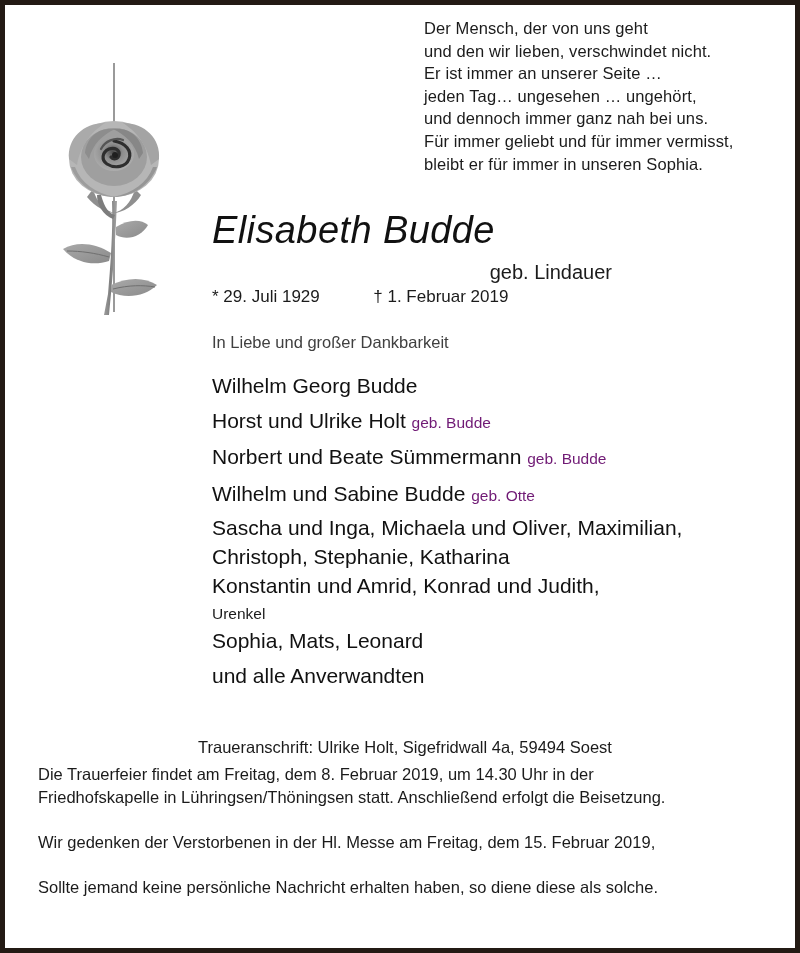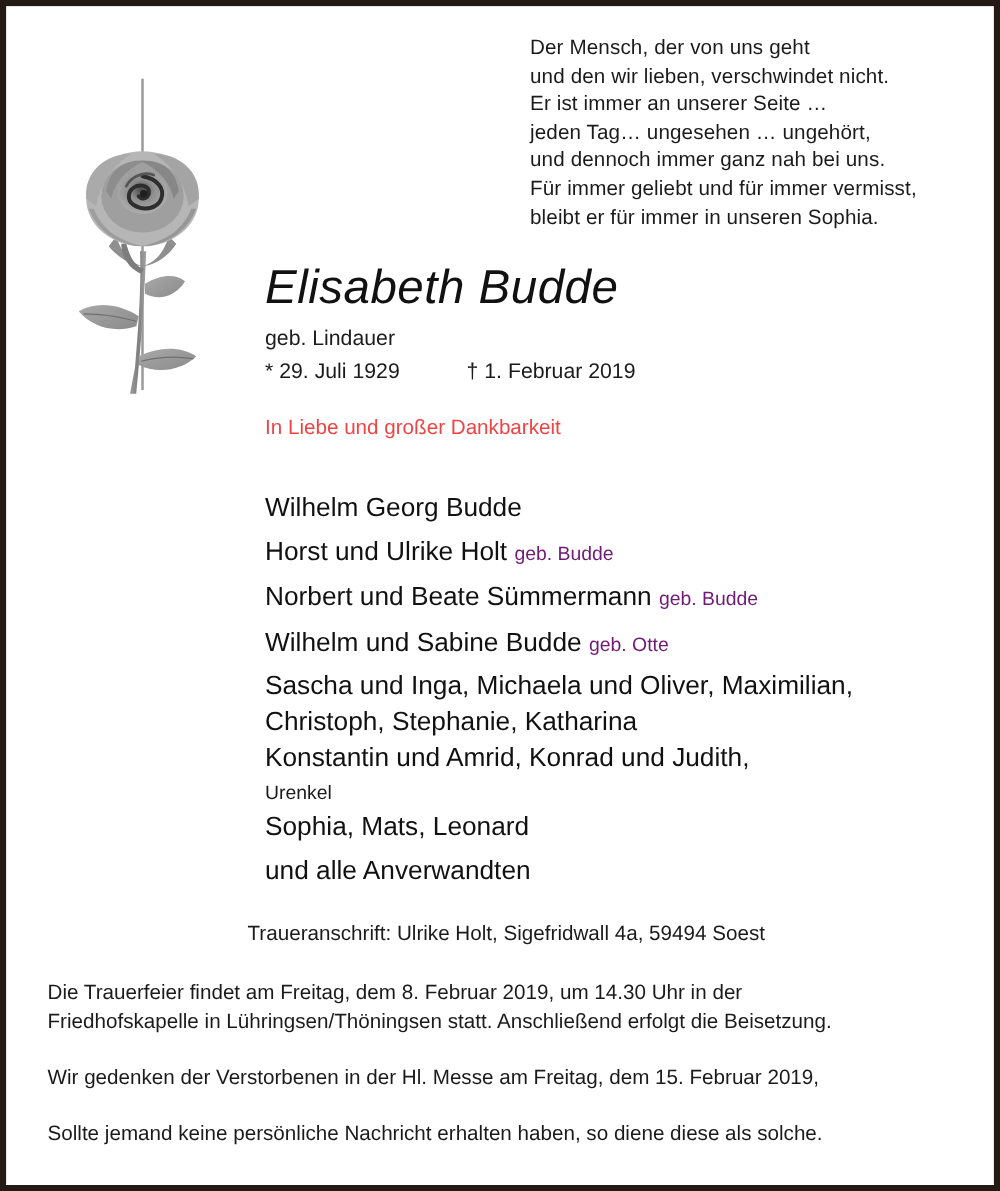--- a/index.html
+++ b/index.html
@@ -56,21 +56,21 @@
     left: -8px;
     top: 62px;
     width: 150px;
     height: 208px;
   }
 
   
   .poem {
     position: absolute;
     left: 419px;
-    top: 22px;
+    top: 12px;
     width: 370px;
     font-size: 16.5px;
     line-height: 22.6px;
     color: #1b1b1b;
     letter-spacing: 0.1px;
   }
   .poem div { white-space: pre; }
 
   
   .name {
@@ -81,47 +81,46 @@
     line-height: 45px;
     color: #111111;
     letter-spacing: 0.4px;
     font-style: italic;
   }
   .maiden {
     position: absolute;
     left: 207px;
     top: 256px;
     width: 400px;
-    text-align: left;
-    font-size: 17px;
+    text-align: right;
+    font-size: 20px;
     color: #1b1b1b;
   }
   .dates {
     position: absolute;
     left: 207px;
     top: 282px;
     font-size: 17px;
     color: #1b1b1b;
   }
   .dates .gap { display: inline-block; width: 44px; }
 
   
   .gratitude {
     position: absolute;
     left: 207px;
     top: 328px;
     font-size: 16.5px;
-    color: #ef4444;
+    color: #404040;
   }
   .family {
     position: absolute;
     left: 207px;
     top: 364px;
     width: 570px;
-    margin-top: 21px;
   }
   .fam-line {
     font-size: 21px;
     line-height: 34.5px;
     color: #111111;
     white-space: nowrap;
   }
   .fam-line .geb {
     font-size: 15.5px;
     color: #701a75;
@@ -151,21 +150,21 @@
     left: 0;
     top: 733px;
     width: 800px;
     text-align: center;
     font-size: 16.5px;
     color: #1b1b1b;
   }
   .footer {
     position: absolute;
     left: 33px;
-    top: 778px;
+    top: 758px;
     width: 740px;
     font-size: 16.5px;
     line-height: 23px;
     color: #1b1b1b;
   }
   .footer p { margin: 0; }
   .footer .para-gap { height: 22px; }
   .footer .line { white-space: nowrap; }
 </style>
 </head>

